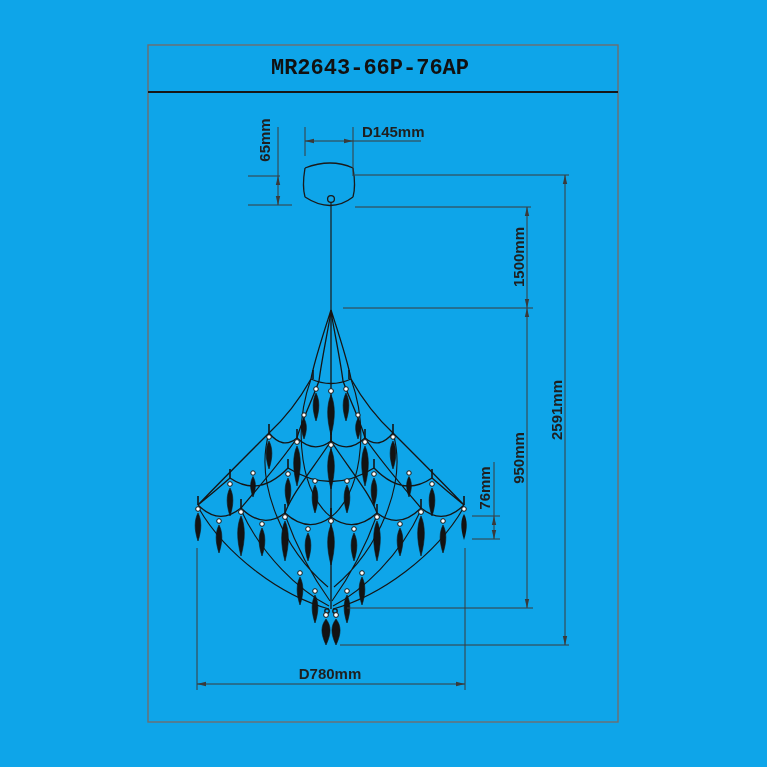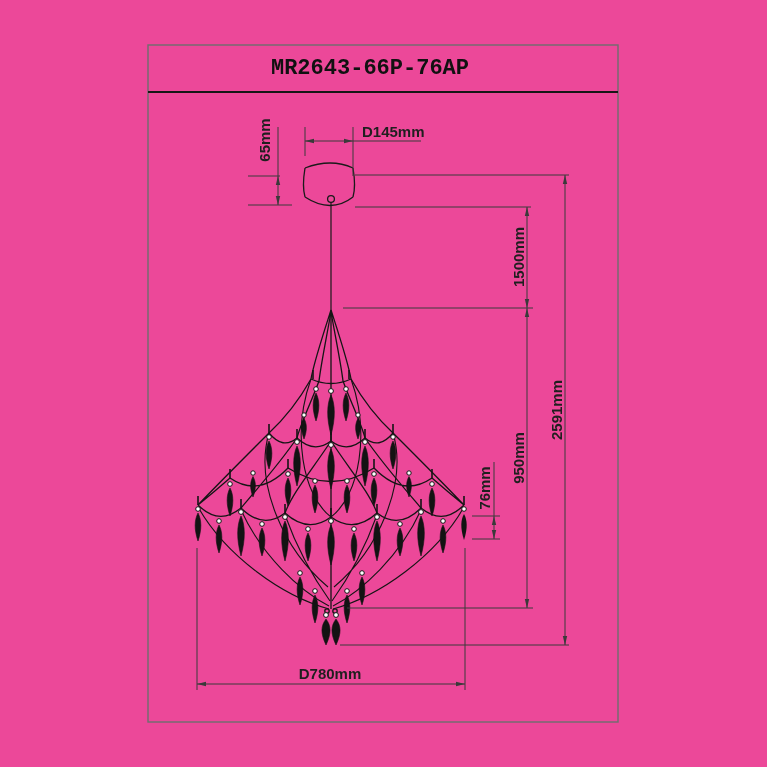--- a/index.html
+++ b/index.html
@@ -4,21 +4,21 @@
 <style>
   html, body {
     margin: 0;
     padding: 0;
     background: #ffffff;
   }
   #stage {
     position: relative;
     width: 767px;
     height: 767px;
-    background: #ec4899;
+    background: #0ea5e9;
     overflow: hidden;
     font-family: "Liberation Sans", sans-serif;
   }
   svg { display: block; }
   .dim-text {
     font-family: "Liberation Sans", sans-serif;
     font-size: 15px;
     font-weight: bold;
     fill: #1f1f1f;
   }

